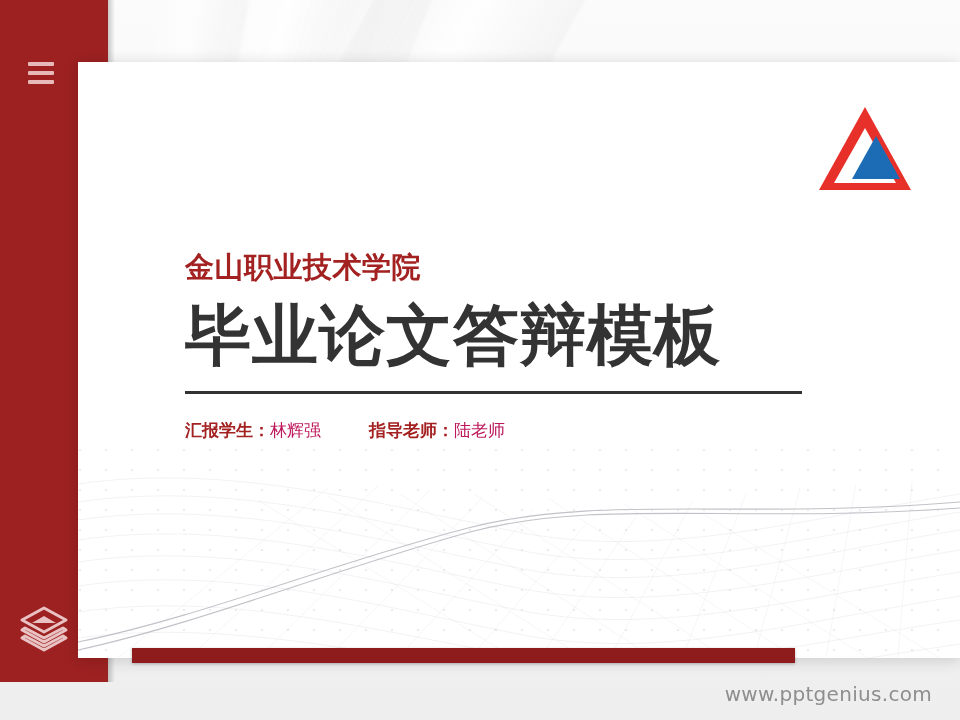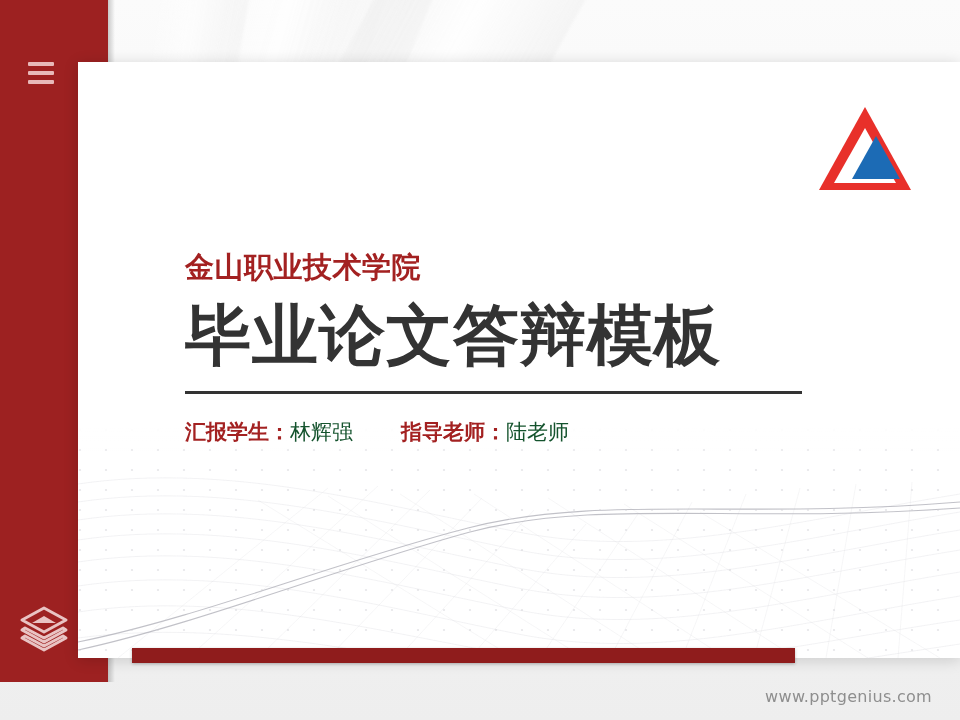--- a/index.html
+++ b/index.html
@@ -131,45 +131,45 @@
   }
   .rule {
     margin-top:20px;
     width:617px; height:3px;
     background:#333333;
   }
   .byline {
     margin-top:26px;
     display:flex;
     align-items:center;
-    font-size:21px;
+    font-size:17px;
     line-height:1.2;
     white-space:nowrap;
   }
   .byline .lab {
     font-weight:bold;
     color:#a32121;
   }
   .byline .val {
-    color:#14532d;
+    color:#be185d;
   }
   .byline .gap { display:inline-block; width:48px; }
 
   
   .orgmark {
     position:absolute;
     right:46px; top:42px;   
     width:98px; height:92px;
   }
 
   
   .footer-url {
     position:absolute;
     right:28px; bottom:14px;
-    font-size:16px;
+    font-size:20px;
     color:#8e8e8e;
     letter-spacing:.3px;
     z-index:10;
   }
 </style>
 </head>
 <body>
 
 <div id="stage">
 

